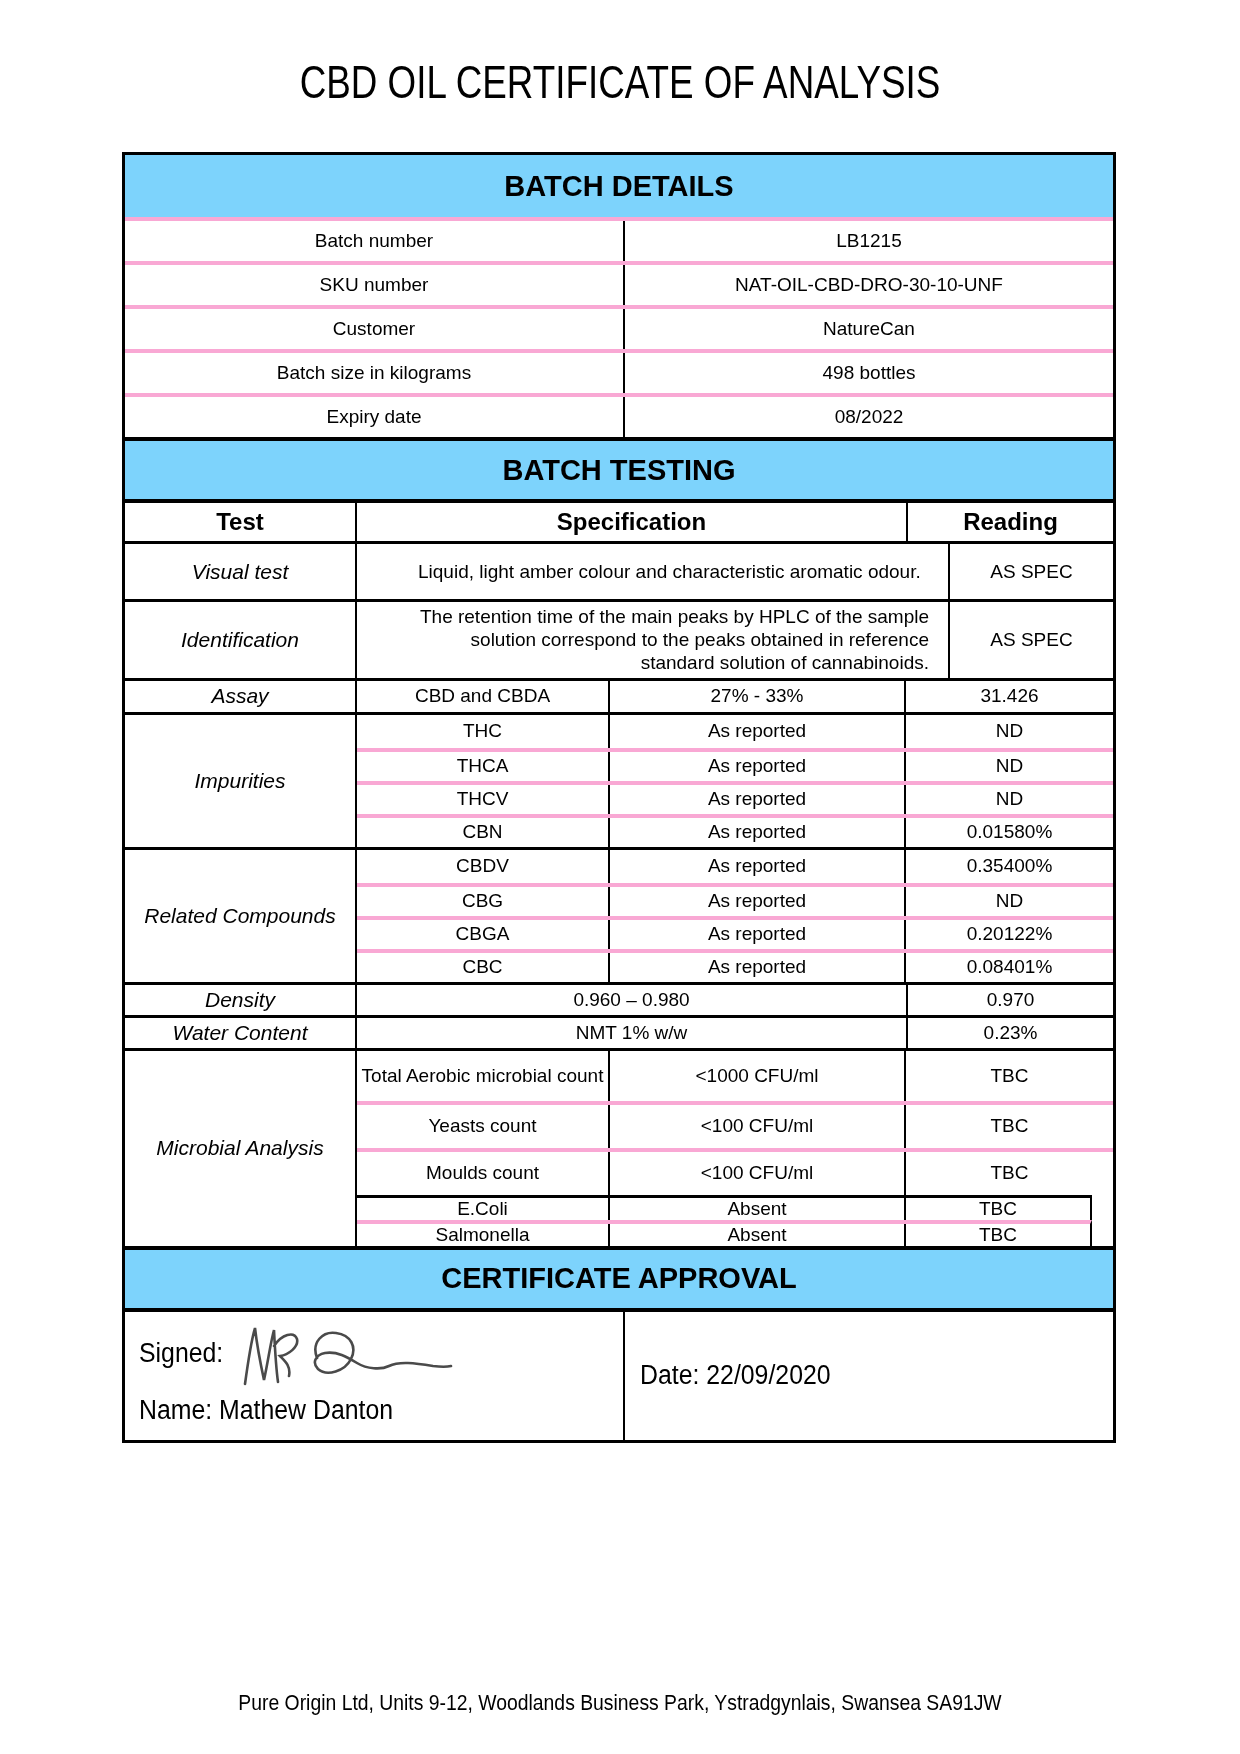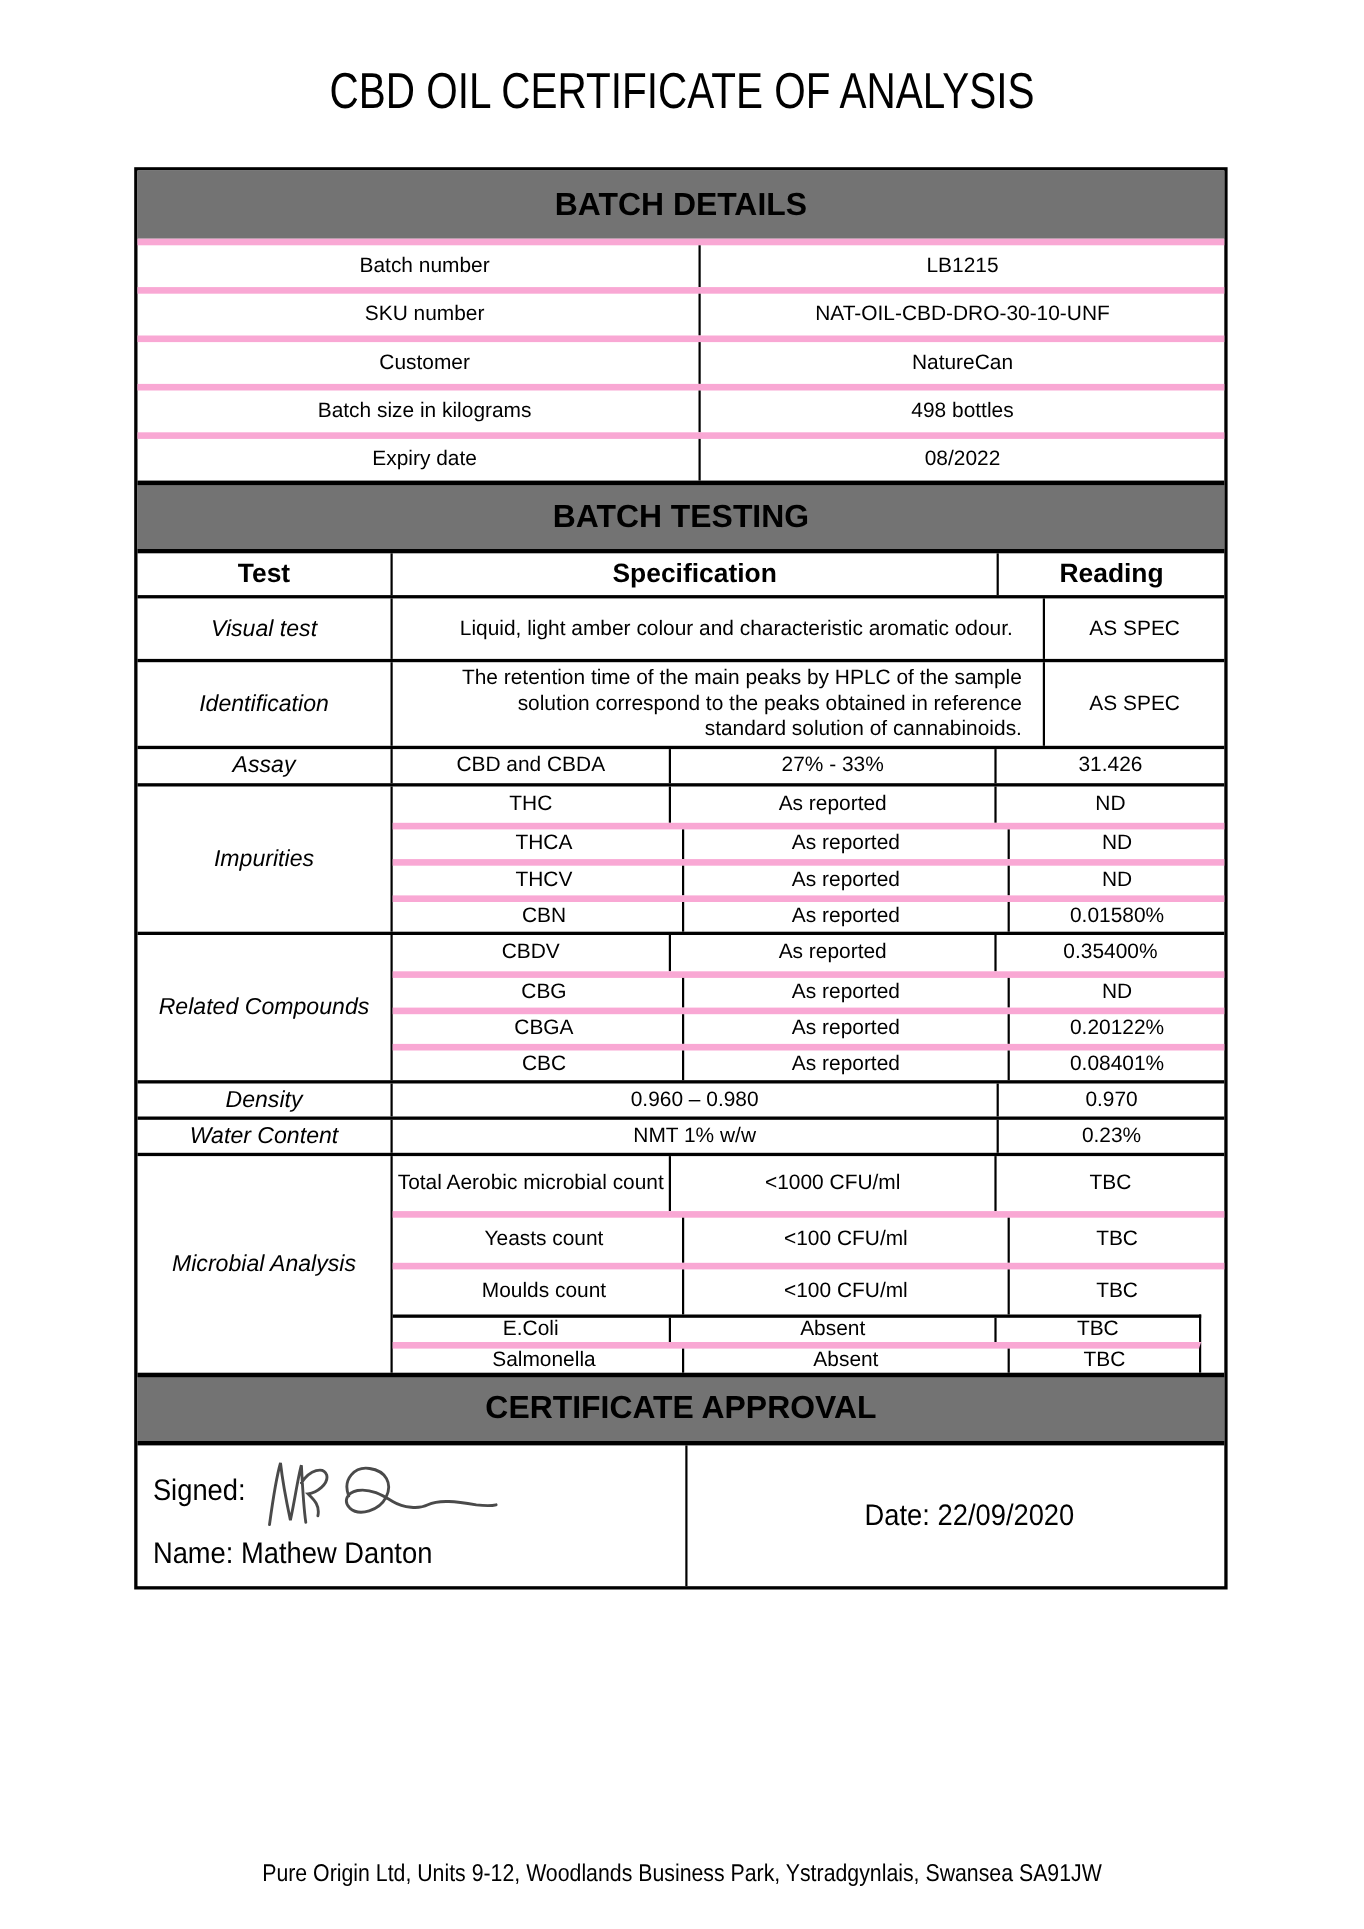--- a/index.html
+++ b/index.html
@@ -6,24 +6,24 @@
   body { background:#888; font-family:"Liberation Sans", sans-serif; color:#000; }
   .page { position:relative; width:1240px; height:1754px; background:#ffffff; margin:0 auto; overflow:hidden; }
 
   .title { position:absolute; top:55px; left:0; width:100%; text-align:center;
            font-size:46px; font-weight:400; letter-spacing:0px;
            transform:scaleX(0.80); transform-origin:center; white-space:nowrap; }
 
   .tbl { position:absolute; top:152px; left:122px; width:994px;
          border:3px solid #000; display:flex; flex-direction:column; font-size:19px; }
 
-  .band { background:#737373; min-height:62px; display:flex; align-items:center; justify-content:center;
+  .band { background:#7dd3fc; min-height:62px; display:flex; align-items:center; justify-content:center;
           font-weight:bold; font-size:29px; }
 
-  .bt2 { border-top:6px solid #f9a8d4;padding-left:12px; }
+  .bt2 { border-top:4px solid #f9a8d4; }
   .bt3 { border-top:3px solid #000; }
   .bt4 { border-top:4px solid #000; }
 
   .row { display:flex; align-items:stretch; }
   .cell { display:flex; align-items:center; justify-content:center; text-align:center; }
   .br { border-right:2px solid #000; }
 
   
   .drow { min-height:44px; }
   .drow .lbl { width:500px; }
@@ -55,21 +55,21 @@
 
   .mrow1 { min-height:50px; }
   .mrow2 { min-height:47px; }
 
   .srow .cell { flex-shrink:0; }
   .srow .c-read { flex:1; }
 
   
   .approval-row { min-height:132px; }
   .app-left { width:500px; position:relative; }
-  .app-right { flex:1; display:flex; align-items:center; padding-left:42px;justify-content:center; }
+  .app-right { flex:1; display:flex; align-items:center; padding-left:15px; }
   .sig-label { position:absolute; top:26px; left:14px; font-size:27px;
                transform:scaleX(0.92); transform-origin:left center; white-space:nowrap; }
   .name-label { position:absolute; bottom:14px; left:14px; font-size:27px;
                 transform:scaleX(0.92); transform-origin:left center; white-space:nowrap; }
   .date-label { font-size:27px; transform:scaleX(0.92); transform-origin:left center; white-space:nowrap; }
   .sig-svg { position:absolute; top:6px; left:112px; }
 
   .footer { position:absolute; top:1690px; left:0; width:100%; text-align:center;
             font-size:22px; transform:scaleX(0.88); transform-origin:center; white-space:nowrap; }
 </style>

